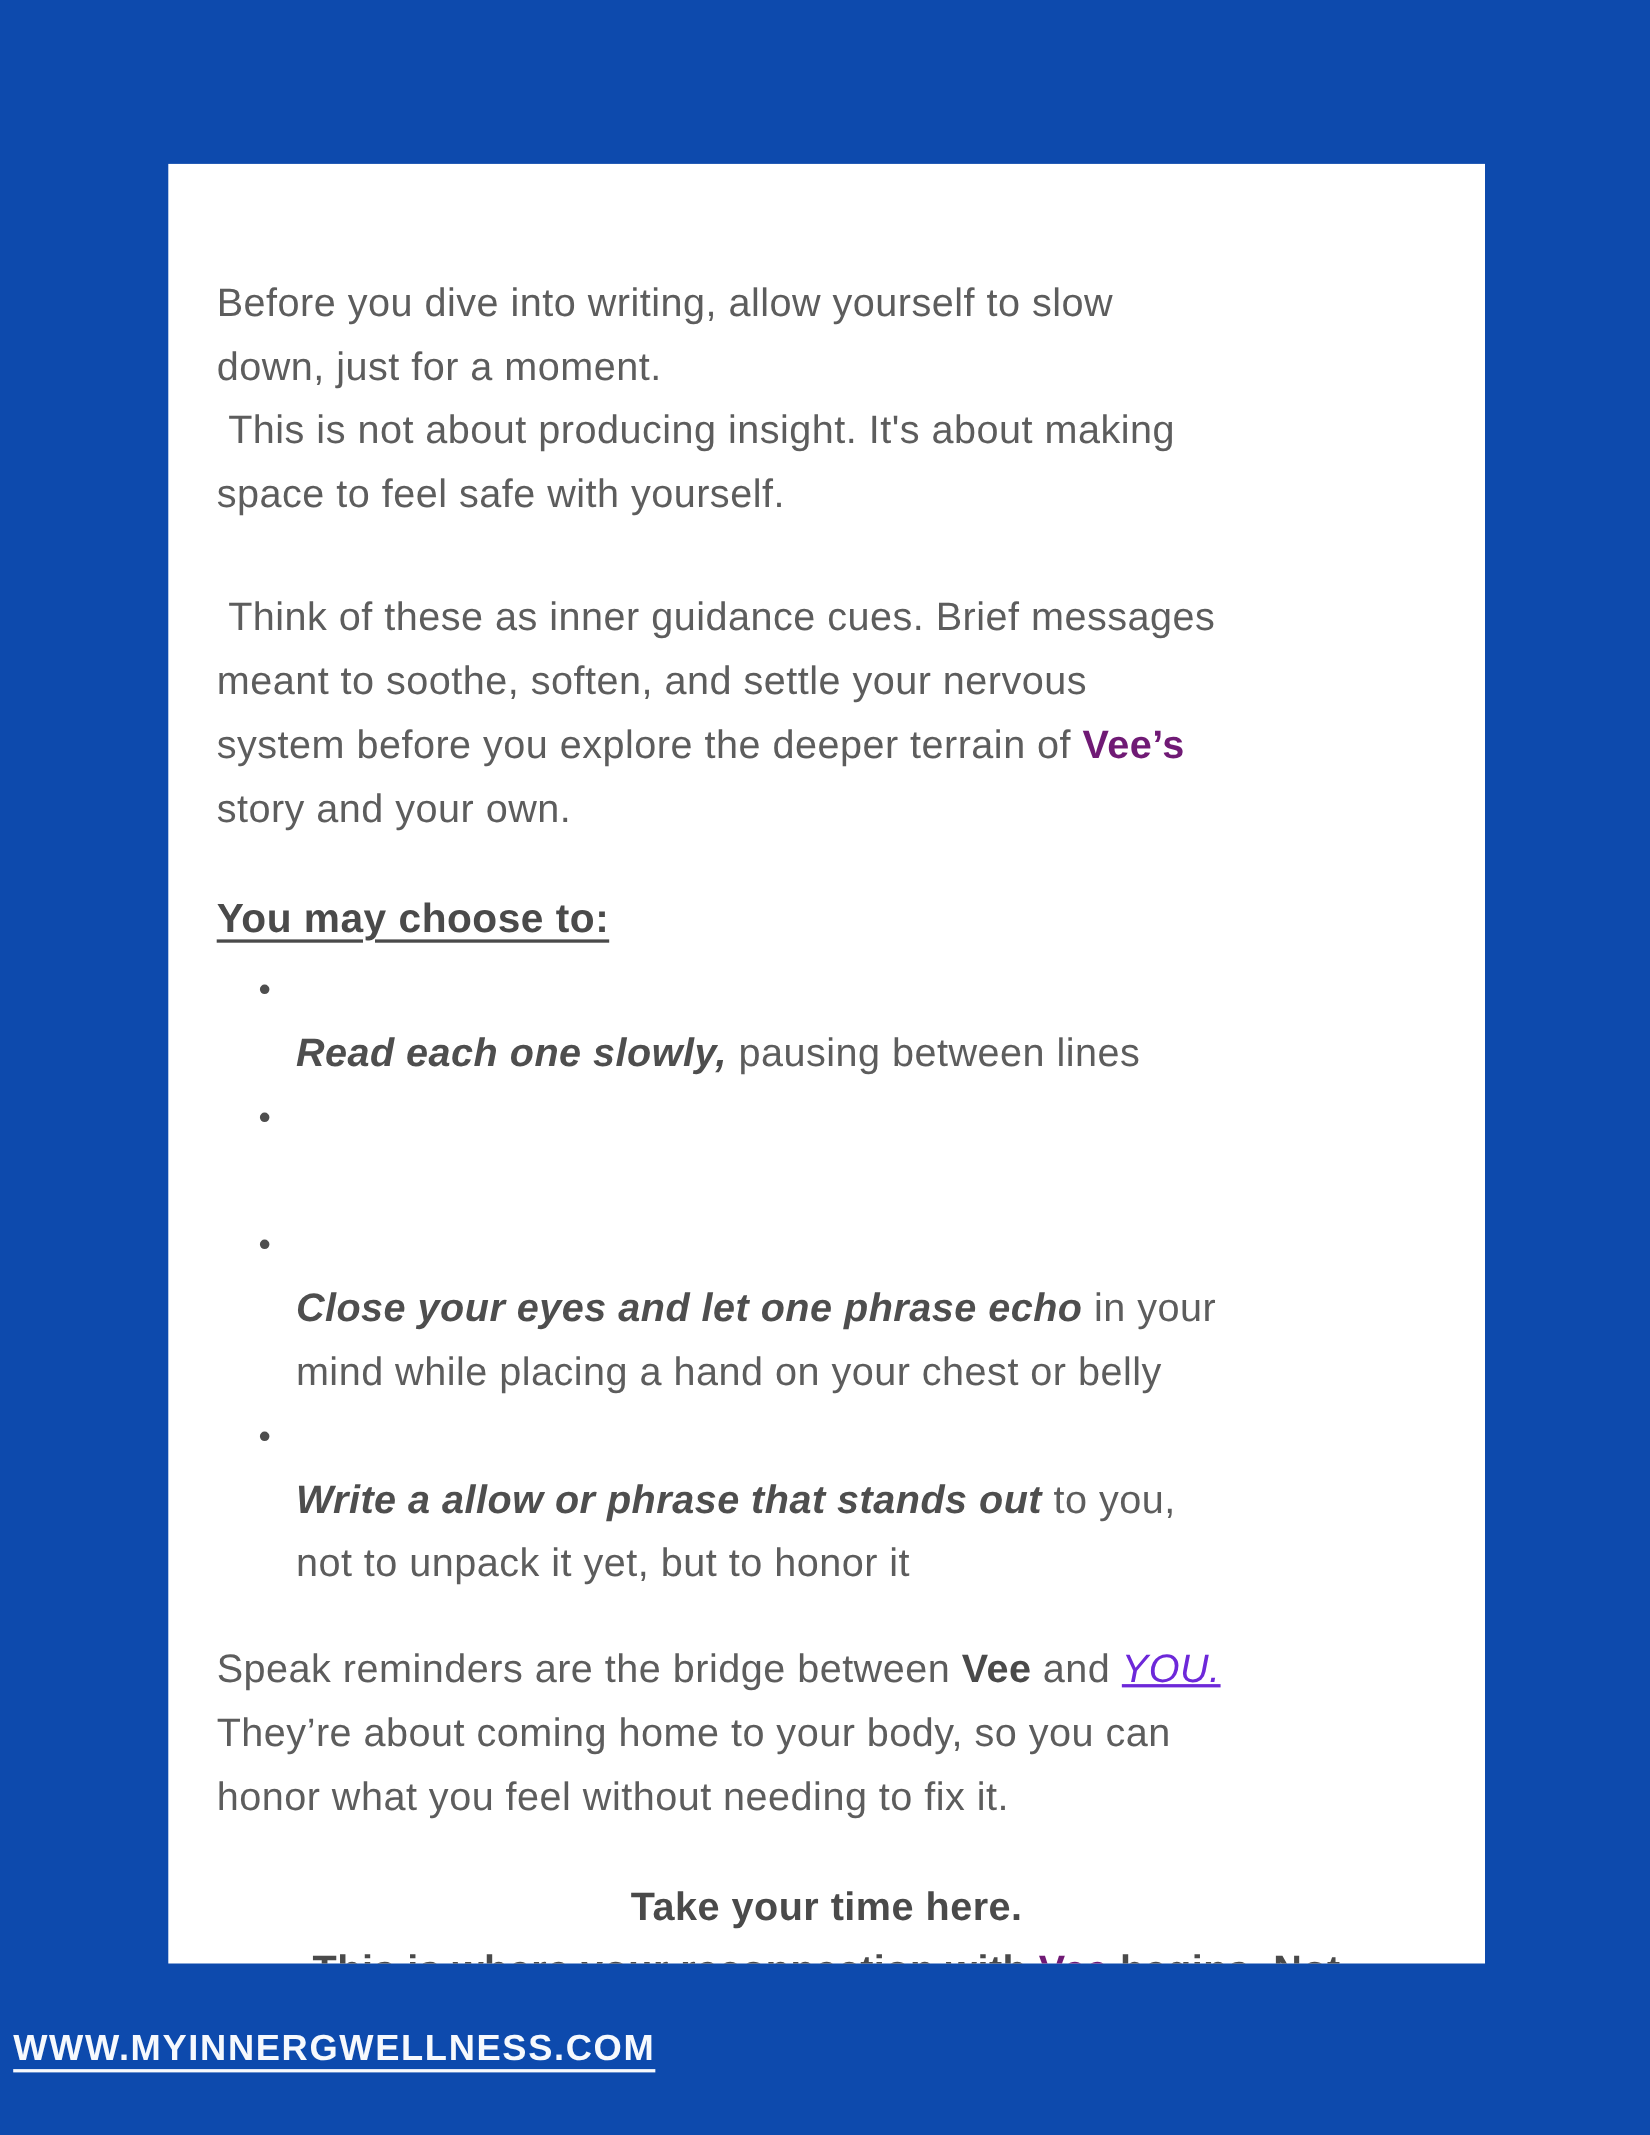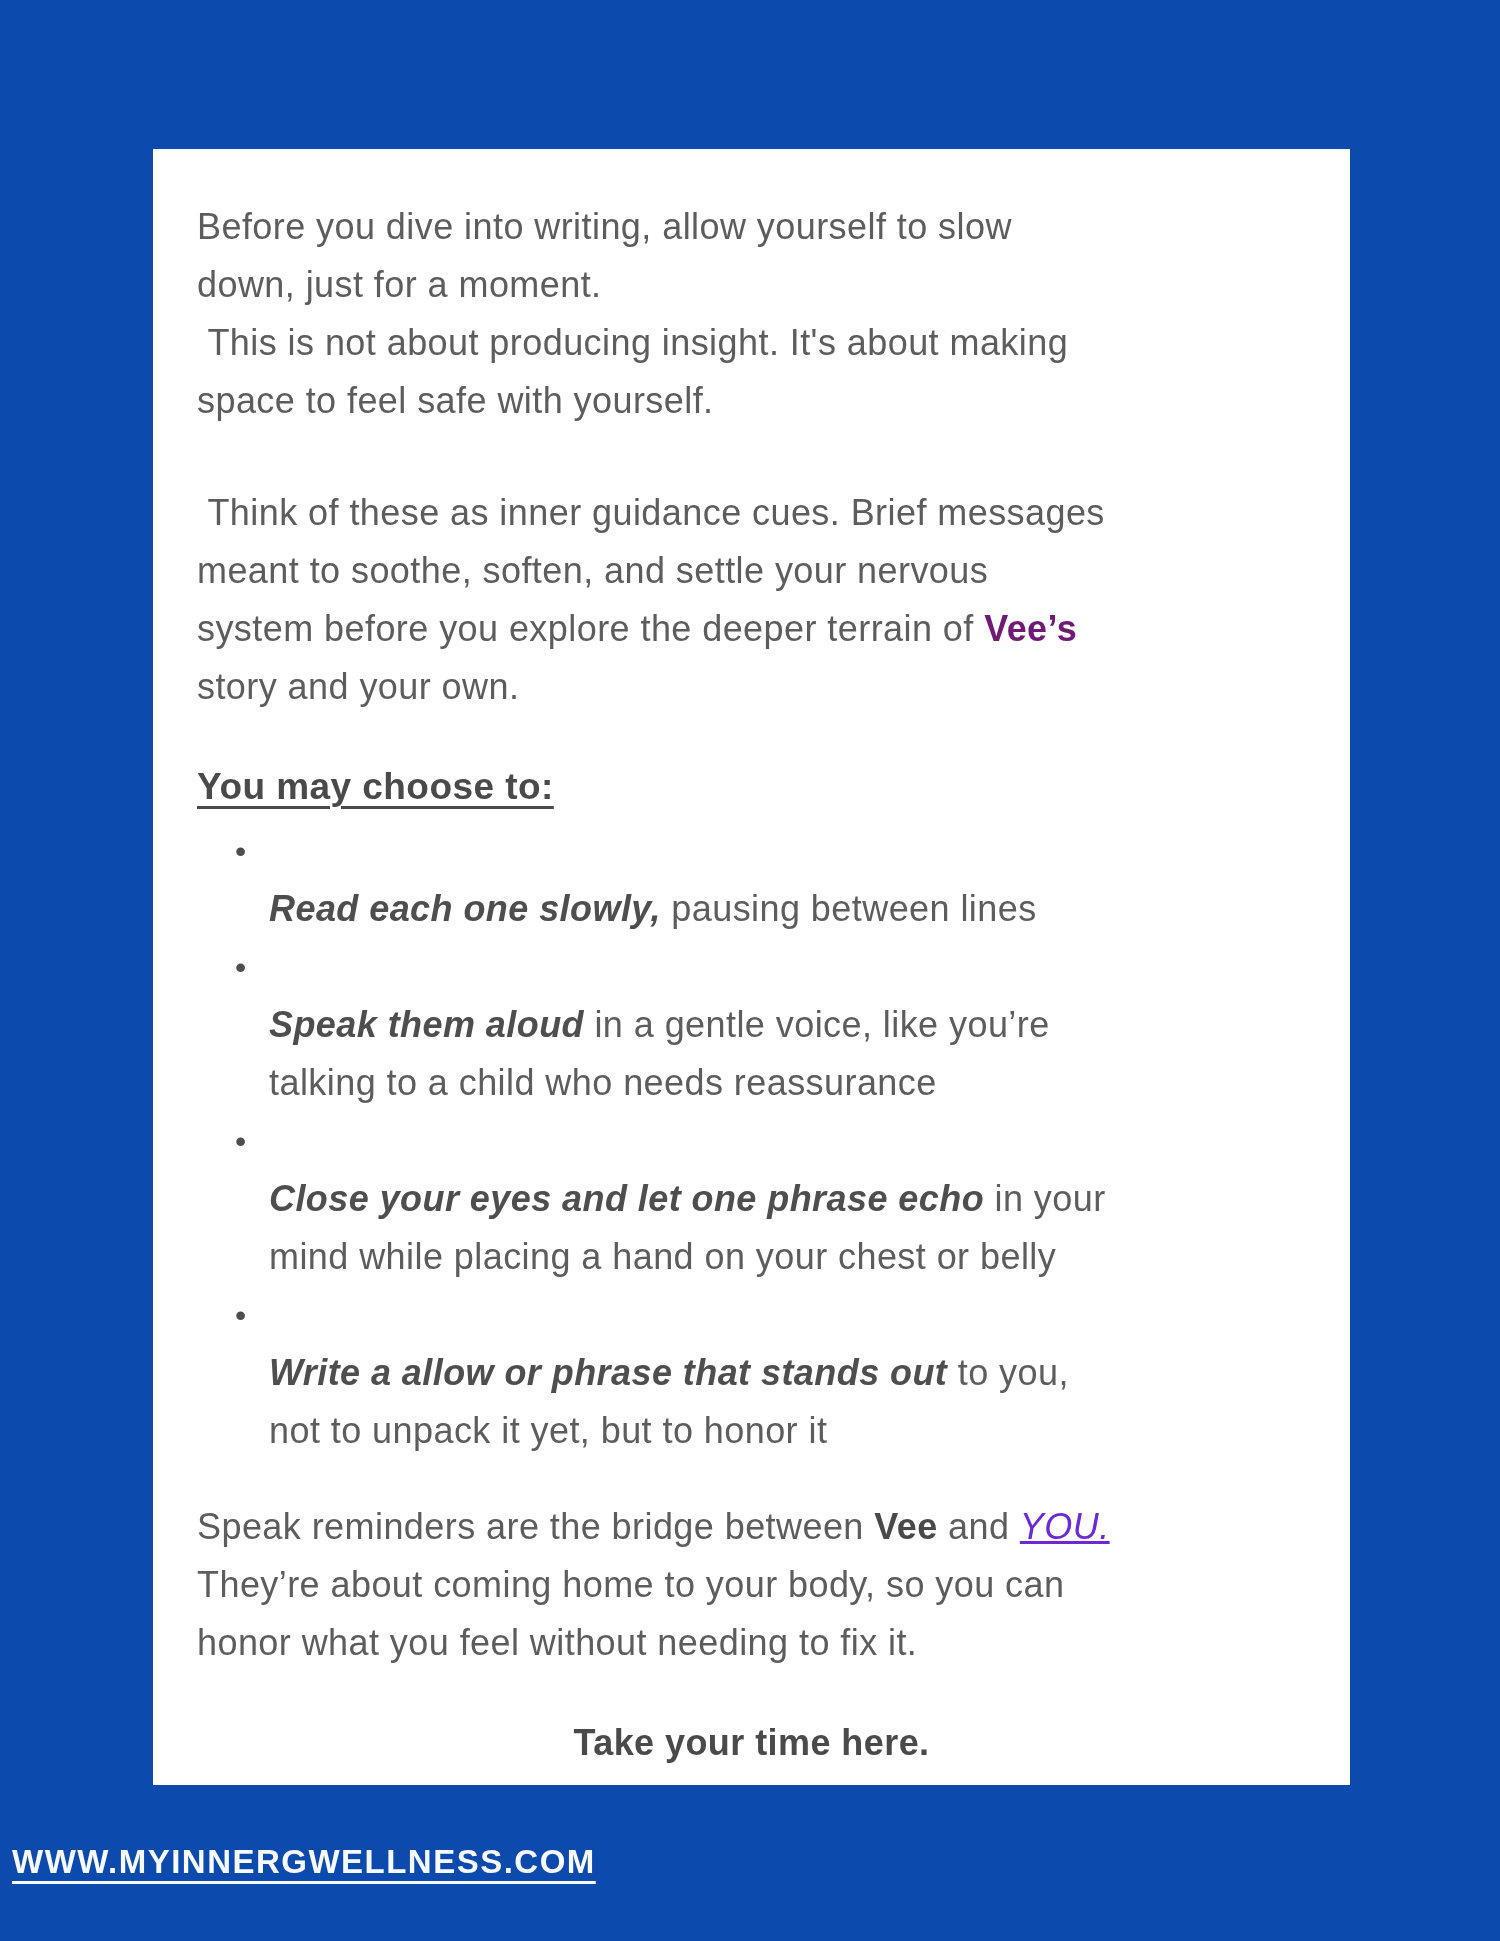--- a/index.html
+++ b/index.html
@@ -27,21 +27,21 @@
     line-height: 58px;
     color: #5d5d5d;
     letter-spacing: 0.012em;
     white-space: pre-line;
   }
   .seg-normal { font-weight: 400; }
   .seg-bold { font-weight: 700; color: #4a4a4a; }
   .seg-italic { font-style: italic; color: #6d28d9; text-decoration: underline; }
   .seg-bolditalic { font-weight: 700; font-style: italic; color: #4e4e4e; margin-top: 44px; }
   .seg-accent { font-weight: 700; color: #701a75; }
-  .para-intro { margin-bottom: 54px; }
+  .para-intro { margin-bottom: 54px; margin-top: 48px; }
   .para-guidance { margin-bottom: 42px; }
   .choose-heading {
     font-size: 37px;
     line-height: 58px;
     font-weight: 700;
     color: #4a4a4a;
     text-decoration: underline;
     text-decoration-thickness: 3px;
     text-underline-offset: 7px;
     margin-bottom: 6px;
@@ -114,22 +114,21 @@
 system before you explore the deeper terrain of </span><span class="seg-accent">Vee’s</span><span class="seg-normal">
 story and your own.</span></div>
 
     <div class="choose-heading">You may choose to:</div>
 
     <ul class="choose-list">
       <li class="rich">
         <span class="bullet-dot">•</span><span><span class="seg-bolditalic">Read each one slowly,</span><span class="seg-normal"> pausing between lines</span></span>
       </li>
       <li class="rich">
-        <span class="bullet-dot">•</span><span><span class="seg-bolditalic">Speak them aloud</span><span class="seg-normal"> in a gentle voice, like you’re
-talking to a child who needs reassurance</span></span>
+        <span class="bullet-dot">•</span>
       </li>
       <li class="rich">
         <span class="bullet-dot">•</span><span><span class="seg-bolditalic">Close your eyes and let one phrase echo</span><span class="seg-normal"> in your
 mind while placing a hand on your chest or belly</span></span>
       </li>
       <li class="rich">
         <span class="bullet-dot">•</span><span><span class="seg-bolditalic">Write a allow or phrase that stands out</span><span class="seg-normal"> to you,
 not to unpack it yet, but to honor it</span></span>
       </li>
     </ul>

